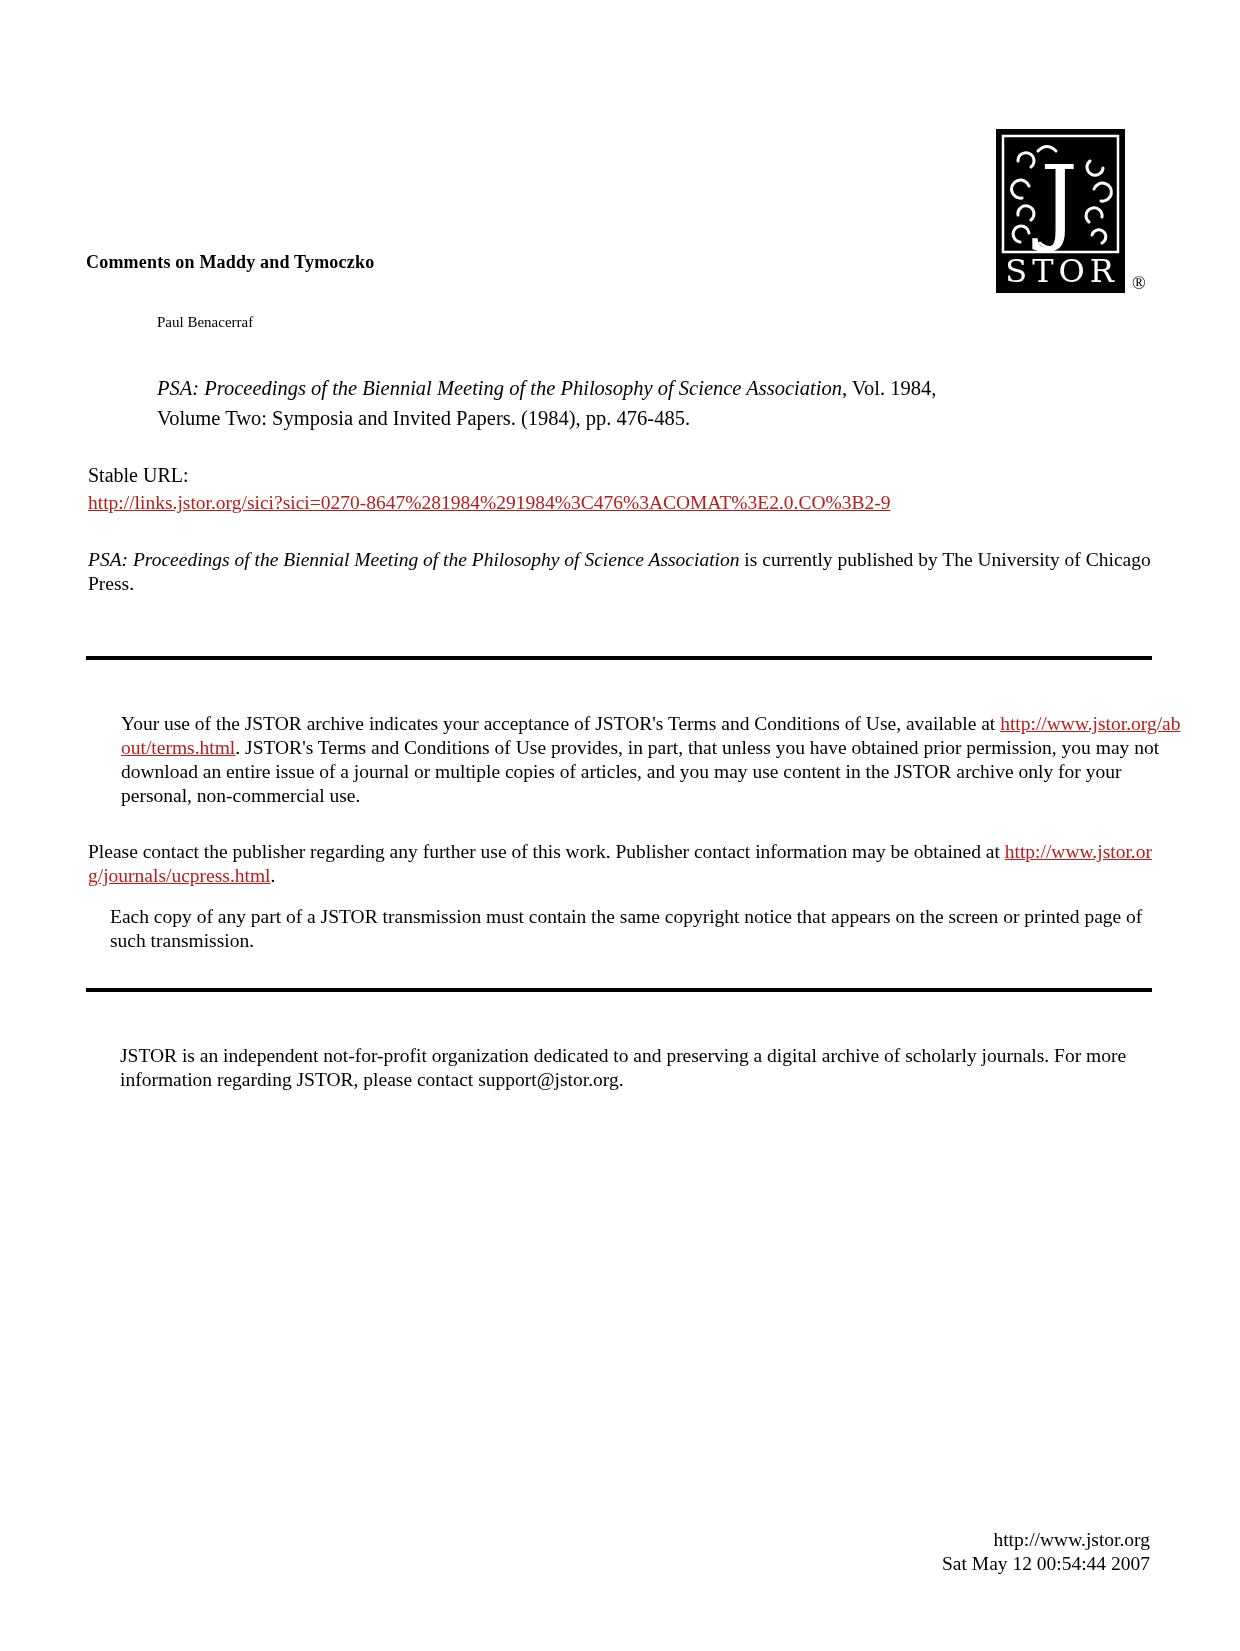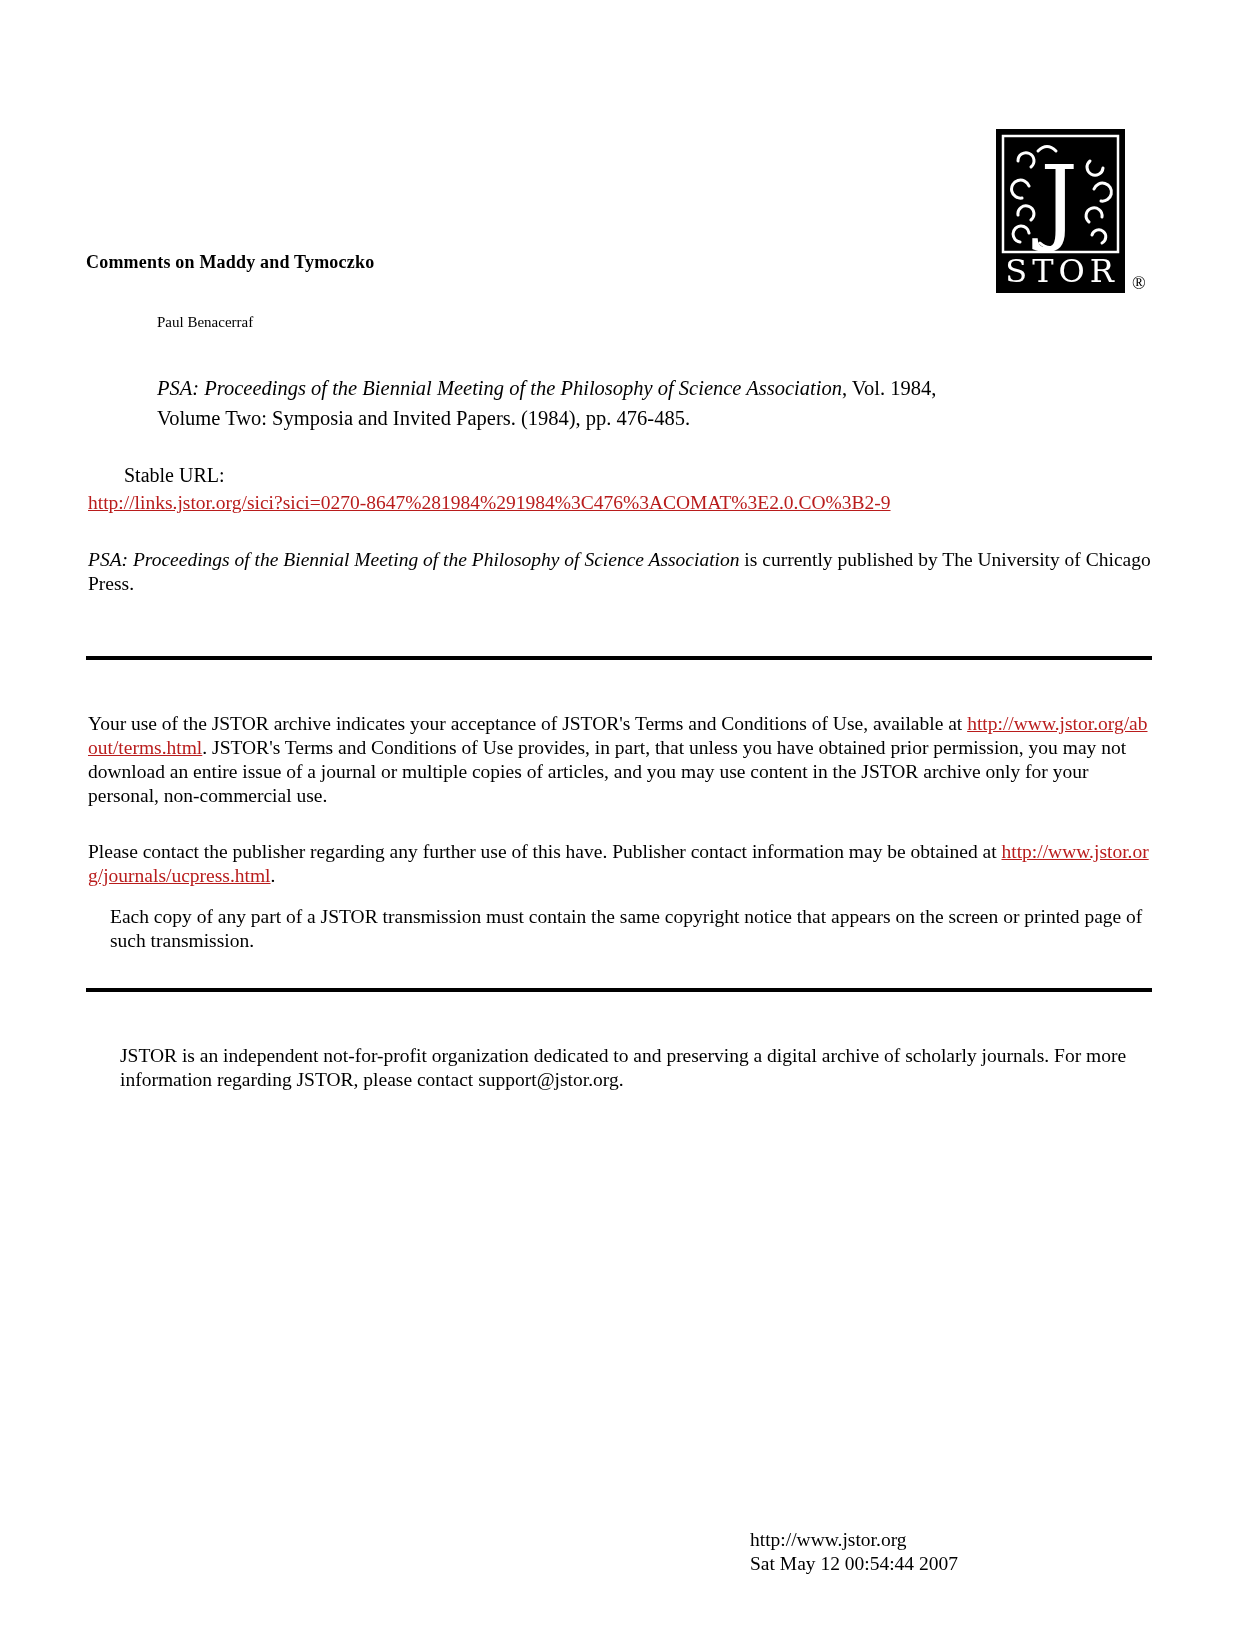--- a/index.html
+++ b/index.html
@@ -39,21 +39,20 @@
   }
   .citation {
     left: 157px; top: 373px; width: 940px;
     font-size: 20.5px; line-height: 30px;
   }
   .it { font-style: italic; }
 
   .stable-label {
     left: 88px; top: 464px; width: 300px;
     font-size: 20px;
-    margin-left: 36px;
   }
   .stable-link {
     left: 88px; top: 492px; width: 1000px;
     font-size: 19.5px;
   }
   a.link {
     color: #b91c1c;
     text-decoration: underline;
     cursor: pointer;
     word-break: break-all;
@@ -66,29 +65,30 @@
   
   .rule { left: 86px; width: 1066px; height: 4px; background: #000; }
   .rule-1 { top: 656px; }
   .rule-2 { top: 988px; }
 
   
   .body-para {
     left: 88px; width: 1064px;
     font-size: 19.5px; line-height: 24px;
   }
-  .para-terms    { top: 712px; }
+  .para-terms    { top: 712px; margin-left: 33px; }
   .para-contact  { top: 840px; }
   .para-copy     { top: 905px; margin-left: 22px; }
   .para-about    { top: 1044px; margin-left: 32px; }
 
   
   .footer {
     right: 90px; top: 1528px; width: 400px;
     font-size: 19.5px; line-height: 24px;
+    text-align: right;
   }
 </style>
 </head>
 <body>
 
 <div class="page">
 
   <div class="abs logo-wrap">
     <svg class="logo-svg" width="129" height="164" viewBox="0 0 129 164">
       <rect x="0" y="0" width="129" height="164" fill="#000000"></rect>
@@ -124,21 +124,21 @@
   <div class="abs stable-link">
     <a class="link">http://links.jstor.org/sici?sici=0270-8647%281984%291984%3C476%3ACOMAT%3E2.0.CO%3B2-9</a>
   </div>
 
   <p class="abs publisher"><span class="it">PSA: Proceedings of the Biennial Meeting of the Philosophy of Science Association</span><span> is currently published by The University of Chicago Press.</span></p>
 
   <div class="abs rule rule-1"></div>
 
   <p class="abs body-para para-terms"><span>Your use of the JSTOR archive indicates your acceptance of JSTOR's Terms and Conditions of Use, available at </span><a class="link">http://www.jstor.org/about/terms.html</a><span>. JSTOR's Terms and Conditions of Use provides, in part, that unless you have obtained prior permission, you may not download an entire issue of a journal or multiple copies of articles, and you may use content in the JSTOR archive only for your personal, non-commercial use.</span></p>
 
-  <p class="abs body-para para-contact"><span>Please contact the publisher regarding any further use of this have. Publisher contact information may be obtained at </span><a class="link">http://www.jstor.org/journals/ucpress.html</a><span>.</span></p>
+  <p class="abs body-para para-contact"><span>Please contact the publisher regarding any further use of this work. Publisher contact information may be obtained at </span><a class="link">http://www.jstor.org/journals/ucpress.html</a><span>.</span></p>
 
   <p class="abs body-para para-copy">Each copy of any part of a JSTOR transmission must contain the same copyright notice that appears on the screen or printed page of such transmission.</p>
 
   <div class="abs rule rule-2"></div>
 
   <p class="abs body-para para-about">JSTOR is an independent not-for-profit organization dedicated to and preserving a digital archive of scholarly journals. For more information regarding JSTOR, please contact support@jstor.org.</p>
 
   <div class="abs footer">
     <div>http://www.jstor.org</div>
     <div>Sat May 12 00:54:44 2007</div>

